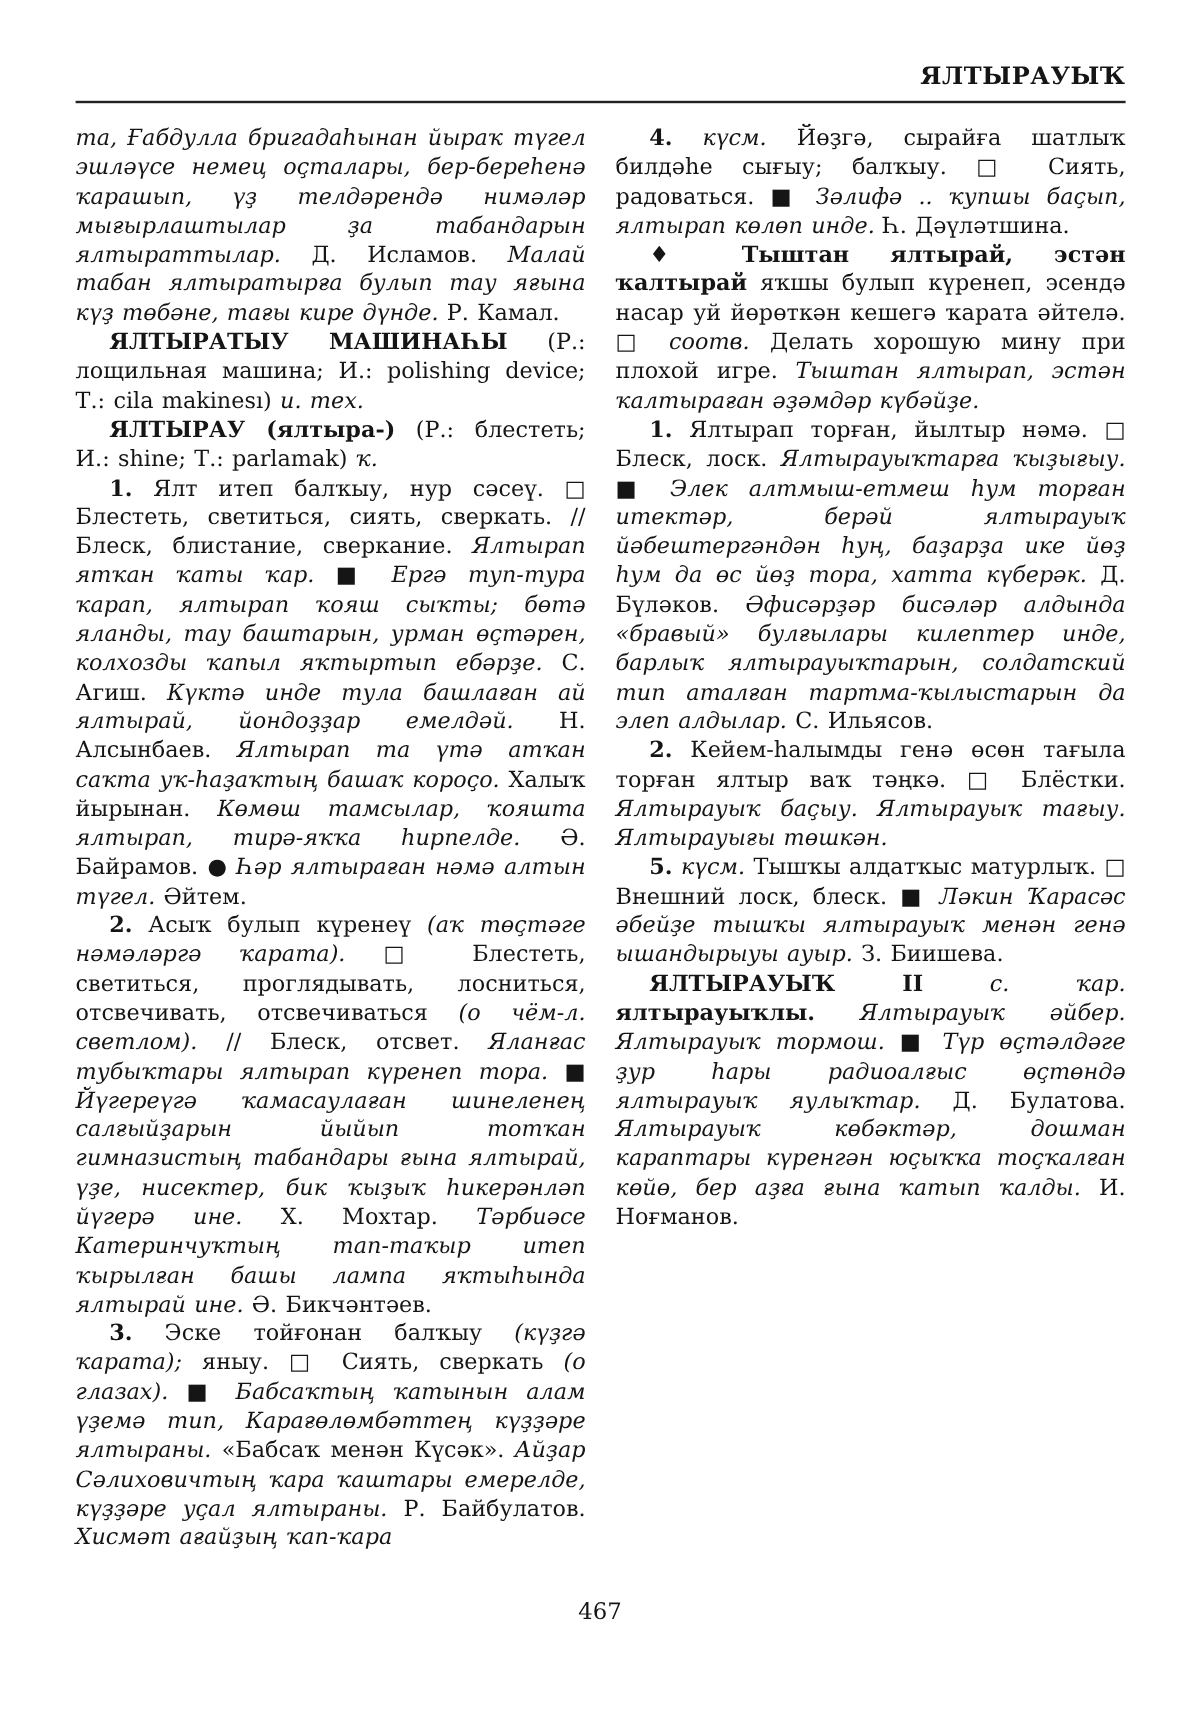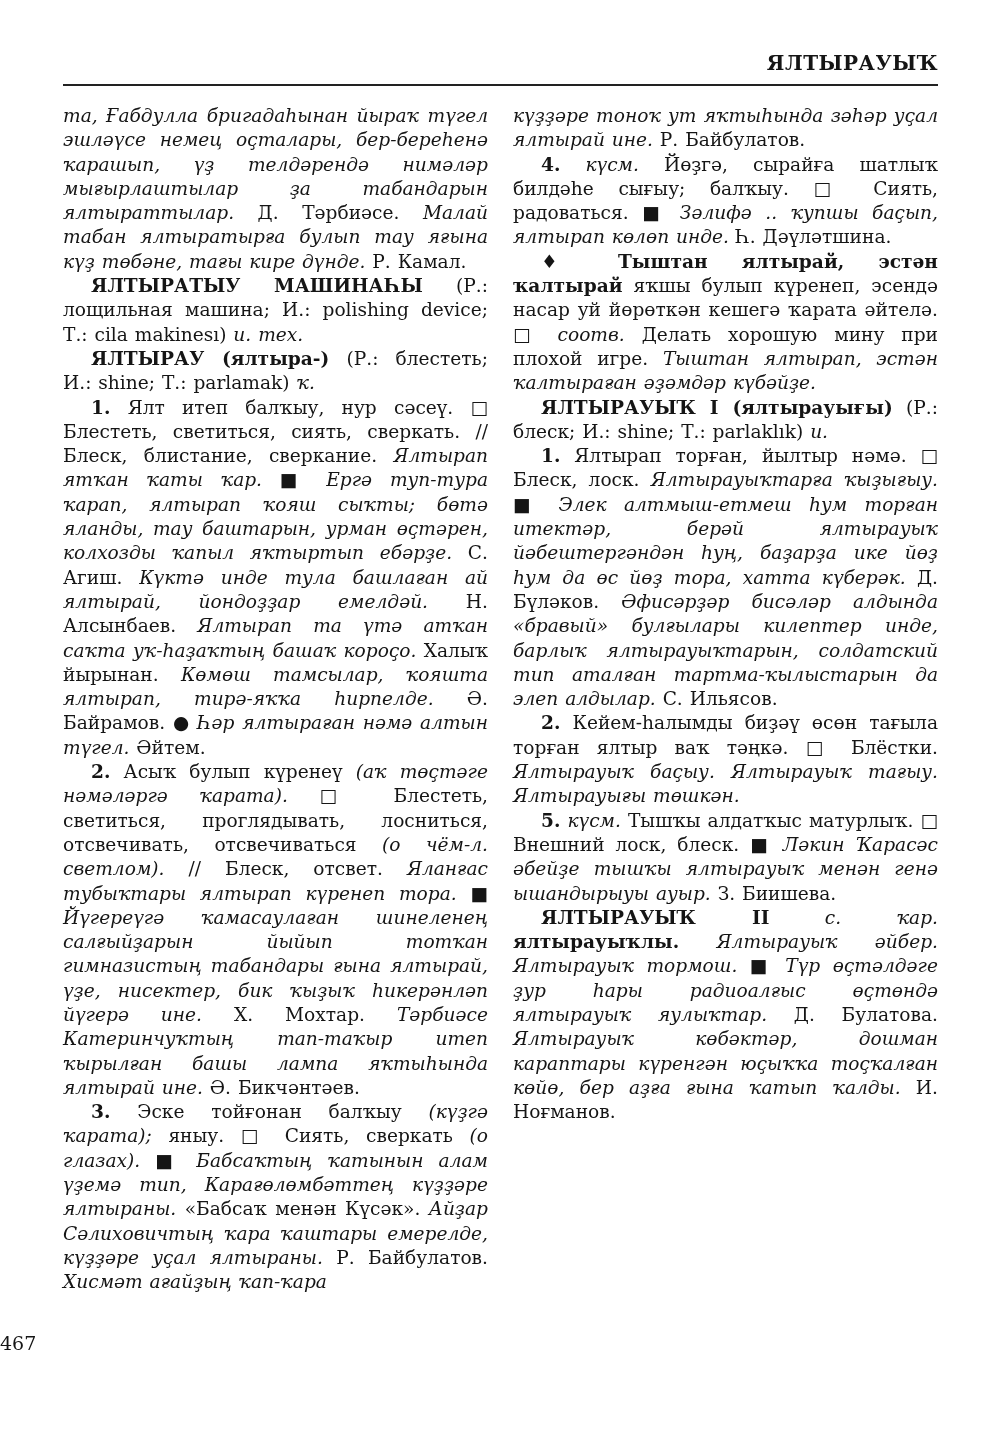--- a/index.html
+++ b/index.html
@@ -40,49 +40,47 @@
     line-height: 24.3px;
     word-spacing: 1px;
   }
   .para { margin: 0; }
   .para.indent { text-indent: 28px; }
   .i  { font-style: italic; }
   .b  { font-weight: bold; }
   .page-footer {
     position: absolute;
     left: 0; right: 0; top: 1332px;
-    text-align: left;
+    text-align: center;
     font-size: 19px;
   }
 </style>
 </head>
 <body>
 
 <div class="page">
   <header class="running-head">
     <div class="guide-word">ЯЛТЫРАУЫҠ</div>
     <hr class="head-rule">
   </header>
 
   <main class="columns">
     <div class="col" id="col-left">
-        <p class="para"><span class="i">та, Ғабдулла бригадаһынан йыраҡ түгел эшләүсе немец оҫталары, бер-береһенә ҡарашып, үҙ телдәрендә нимәләр мығырлаштылар ҙа табандарын ялтыраттылар.</span><span> Д. Тәрбиәсе. </span><span class="i">Малай табан ялтыратырға булып тау яғына күҙ төбәне, тағы кире дүнде.</span><span> Р. Камал.</span></p>
+        <p class="para"><span class="i">та, Ғабдулла бригадаһынан йыраҡ түгел эшләүсе немец оҫталары, бер-береһенә ҡарашып, үҙ телдәрендә нимәләр мығырлаштылар ҙа табандарын ялтыраттылар.</span><span> Д. Исламов. </span><span class="i">Малай табан ялтыратырға булып тау яғына күҙ төбәне, тағы кире дүнде.</span><span> Р. Камал.</span></p>
         <p class="para indent"><span class="b">ЯЛТЫРАТЫУ МАШИНАҺЫ</span><span> (Р.: лощильная машина; И.: polishing device; Т.: cila makinesı) </span><span class="i">и. тех.</span></p>
         <p class="para indent"><span class="b">ЯЛТЫРАУ (ялтыра-)</span><span> (Р.: блестеть; И.: shine; Т.: parlamak) </span><span class="i">ҡ.</span></p>
         <p class="para indent"><span class="b">1.</span><span> Ялт итеп балҡыу, нур сәсеү. □ Блестеть, светиться, сиять, сверкать. // Блеск, блистание, сверкание. </span><span class="i">Ялтырап ятҡан ҡаты ҡар.</span><span> ■ </span><span class="i">Ергә туп-тура ҡарап, ялтырап ҡояш сыҡты; бөтә яланды, тау баштарын, урман өҫтәрен, колхозды ҡапыл яҡтыртып ебәрҙе.</span><span> С. Агиш. </span><span class="i">Күктә инде тула башлаған ай ялтырай, йондоҙҙар емелдәй.</span><span> Н. Алсынбаев. </span><span class="i">Ялтырап та үтә атҡан саҡта уҡ-һаҙаҡтың башаҡ короҫо.</span><span> Халыҡ йырынан. </span><span class="i">Көмөш тамсылар, ҡояшта ялтырап, тирә-яҡҡа һирпелде.</span><span> Ә. Байрамов. ● </span><span class="i">Һәр ялтыраған нәмә алтын түгел.</span><span> Әйтем.</span></p>
         <p class="para indent"><span class="b">2.</span><span> Асыҡ булып күренеү </span><span class="i">(аҡ төҫтәге нәмәләргә ҡарата).</span><span> □ Блестеть, светиться, проглядывать, лосниться, отсвечивать, отсвечиваться </span><span class="i">(о чём-л. светлом).</span><span> // Блеск, отсвет. </span><span class="i">Яланғас тубыҡтары ялтырап күренеп тора.</span><span> ■ </span><span class="i">Йүгереүгә ҡамасаулаған шинеленең салғыйҙарын йыйып тотҡан гимназистың табандары ғына ялтырай, үҙе, нисектер, бик ҡыҙыҡ һикерәнләп йүгерә ине.</span><span> Х. Мохтар. </span><span class="i">Тәрбиәсе Катеринчуҡтың тап-таҡыр итеп ҡырылған башы лампа яҡтыһында ялтырай ине.</span><span> Ә. Бикчәнтәев.</span></p>
         <p class="para indent"><span class="b">3.</span><span> Эске тойғонан балҡыу </span><span class="i">(күҙгә ҡарата);</span><span> яныу. □ Сиять, сверкать </span><span class="i">(о глазах).</span><span> ■ </span><span class="i">Бабсаҡтың ҡатынын алам үҙемә тип, Карағөлөмбәттең күҙҙәре ялтыраны.</span><span> «Бабсаҡ менән Күсәк». </span><span class="i">Айҙар Сәлиховичтың ҡара ҡаштары емерелде, күҙҙәре уҫал ялтыраны.</span><span> Р. Байбулатов. </span><span class="i">Хисмәт ағайҙың ҡап-ҡара</span></p>
       </div>
     <div class="col" id="col-right">
-        <p class="para"><span class="i">күҙҙәре тоноҡ ут яҡтыһында зәһәр уҫал ялтырай ине.</span><span> Р. Байбулатов.</span></p>
         <p class="para indent"><span class="b">4.</span><span class="i"> күсм.</span><span> Йөҙгә, сырайға шатлыҡ билдәһе сығыу; балҡыу. □ Сиять, радоваться. ■ </span><span class="i">Зәлифә .. ҡупшы баҫып, ялтырап көлөп инде.</span><span> Һ. Дәүләтшина.</span></p>
         <p class="para indent"><span>♦ </span><span class="b">Тыштан ялтырай, эстән ҡалтырай</span><span> яҡшы булып күренеп, эсендә насар уй йөрөткән кешегә ҡарата әйтелә. □ </span><span class="i">соотв.</span><span> Делать хорошую мину при плохой игре. </span><span class="i">Тыштан ялтырап, эстән ҡалтыраған әҙәмдәр күбәйҙе.</span></p>
-        <p class="para indent"><span class="b">ЯЛТЫРАУЫҠ I (ялтырауығы)</span><span> (Р.: блеск; И.: shine; Т.: parlaklık) </span><span class="i">и.</span></p>
         <p class="para indent"><span class="b">1.</span><span> Ялтырап торған, йылтыр нәмә. □ Блеск, лоск. </span><span class="i">Ялтырауыҡтарға ҡыҙығыу.</span><span> ■ </span><span class="i">Элек алтмыш-етмеш һум торған итектәр, берәй ялтырауыҡ йәбештергәндән һуң, баҙарҙа ике йөҙ һум да өс йөҙ тора, хатта күберәк.</span><span> Д. Бүләков. </span><span class="i">Әфисәрҙәр бисәләр алдында «бравый» булғылары килептер инде, барлыҡ ялтырауыҡтарын, солдатский тип аталған тартма-ҡылыстарын да элеп алдылар.</span><span> С. Ильясов.</span></p>
-        <p class="para indent"><span class="b">2.</span><span> Кейем-һалымды биҙәү өсөн тағыла торған ялтыр ваҡ тәңкә. □ Блёстки. </span><span class="i">Ялтырауыҡ баҫыу. Ялтырауыҡ тағыу. Ялтырауығы төшкән.</span></p>
+        <p class="para indent"><span class="b">2.</span><span> Кейем-һалымды генә өсөн тағыла торған ялтыр ваҡ тәңкә. □ Блёстки. </span><span class="i">Ялтырауыҡ баҫыу. Ялтырауыҡ тағыу. Ялтырауығы төшкән.</span></p>
         <p class="para indent"><span class="b">5.</span><span class="i"> күсм.</span><span> Тышҡы алдатҡыс матурлыҡ. □ Внешний лоск, блеск. ■ </span><span class="i">Ләкин Ҡарасәс әбейҙе тышҡы ялтырауыҡ менән генә ышандырыуы ауыр.</span><span> З. Биишева.</span></p>
         <p class="para indent"><span class="b">ЯЛТЫРАУЫҠ II</span><span class="i"> с. ҡар.</span><span class="b"> ялтырауыҡлы.</span><span class="i"> Ялтырауыҡ әйбер. Ялтырауыҡ тормош.</span><span> ■ </span><span class="i">Түр өҫтәлдәге ҙур һары радиоалғыс өҫтөндә ялтырауыҡ яулыҡтар.</span><span> Д. Булатова. </span><span class="i">Ялтырауыҡ көбәктәр, дошман караптары күренгән юҫыҡҡа тоҫҡалған көйө, бер аҙға ғына ҡатып ҡалды.</span><span> И. Ноғманов.</span></p>
       </div>
   </main>
 </div>
 
 <div class="page-footer">
   <span>467</span>
 </div>
 

